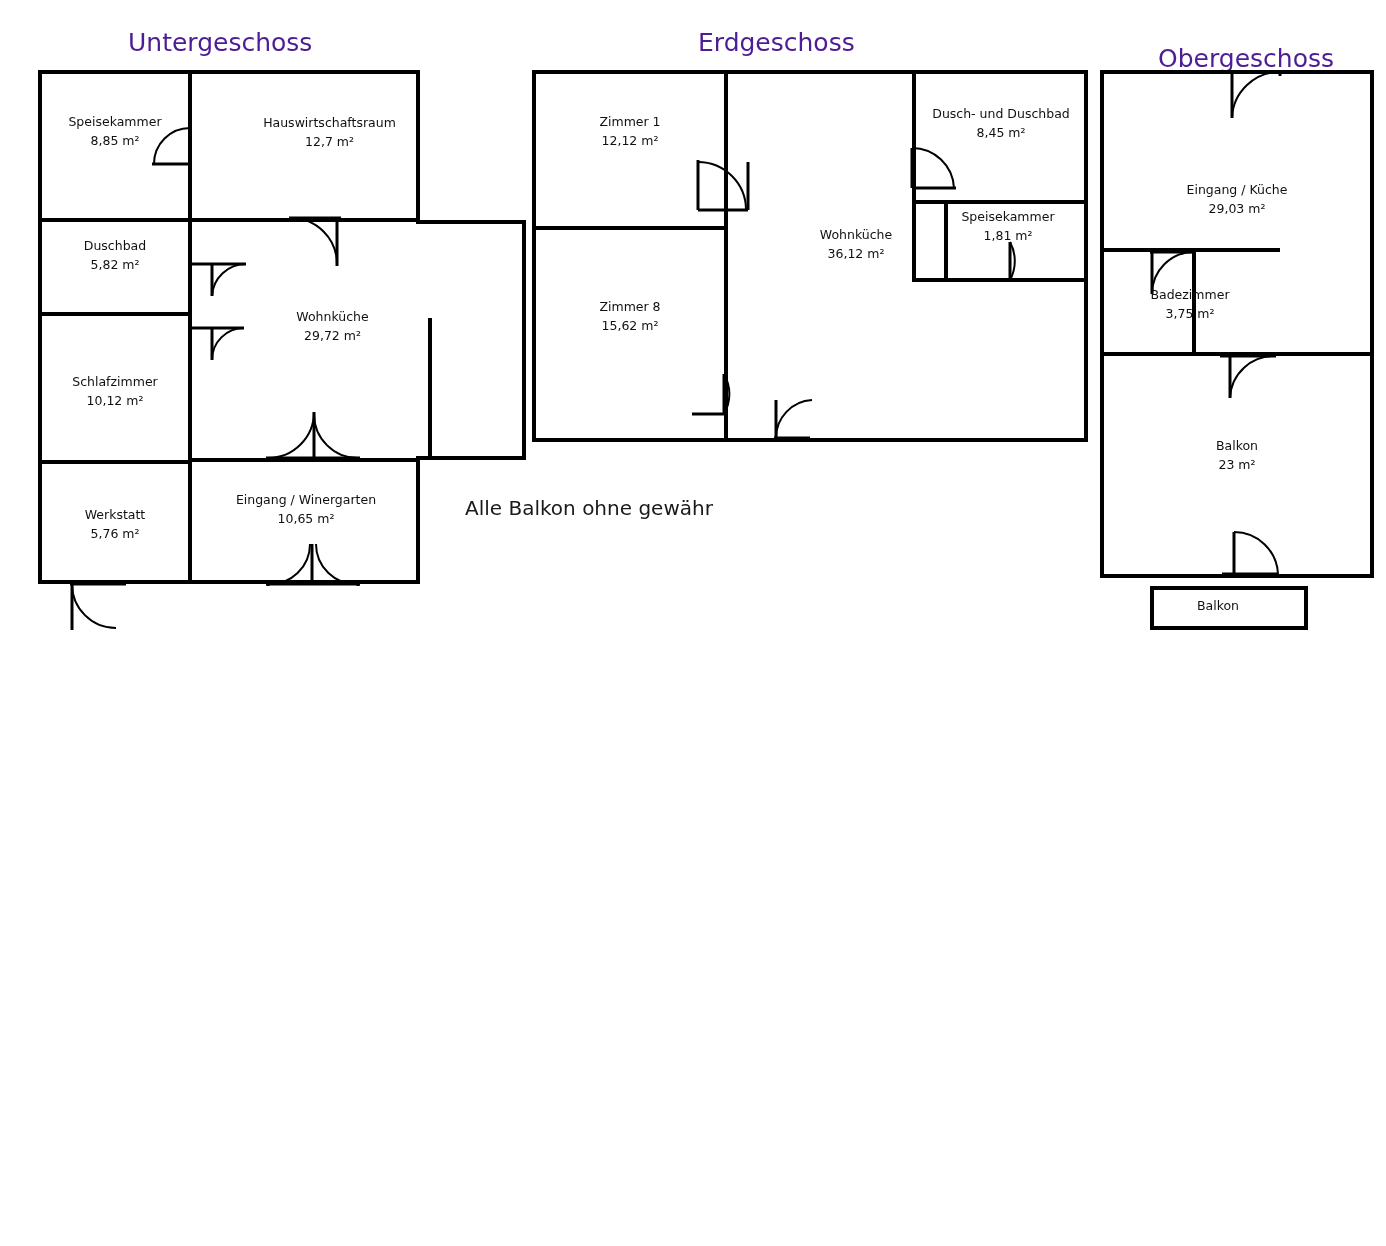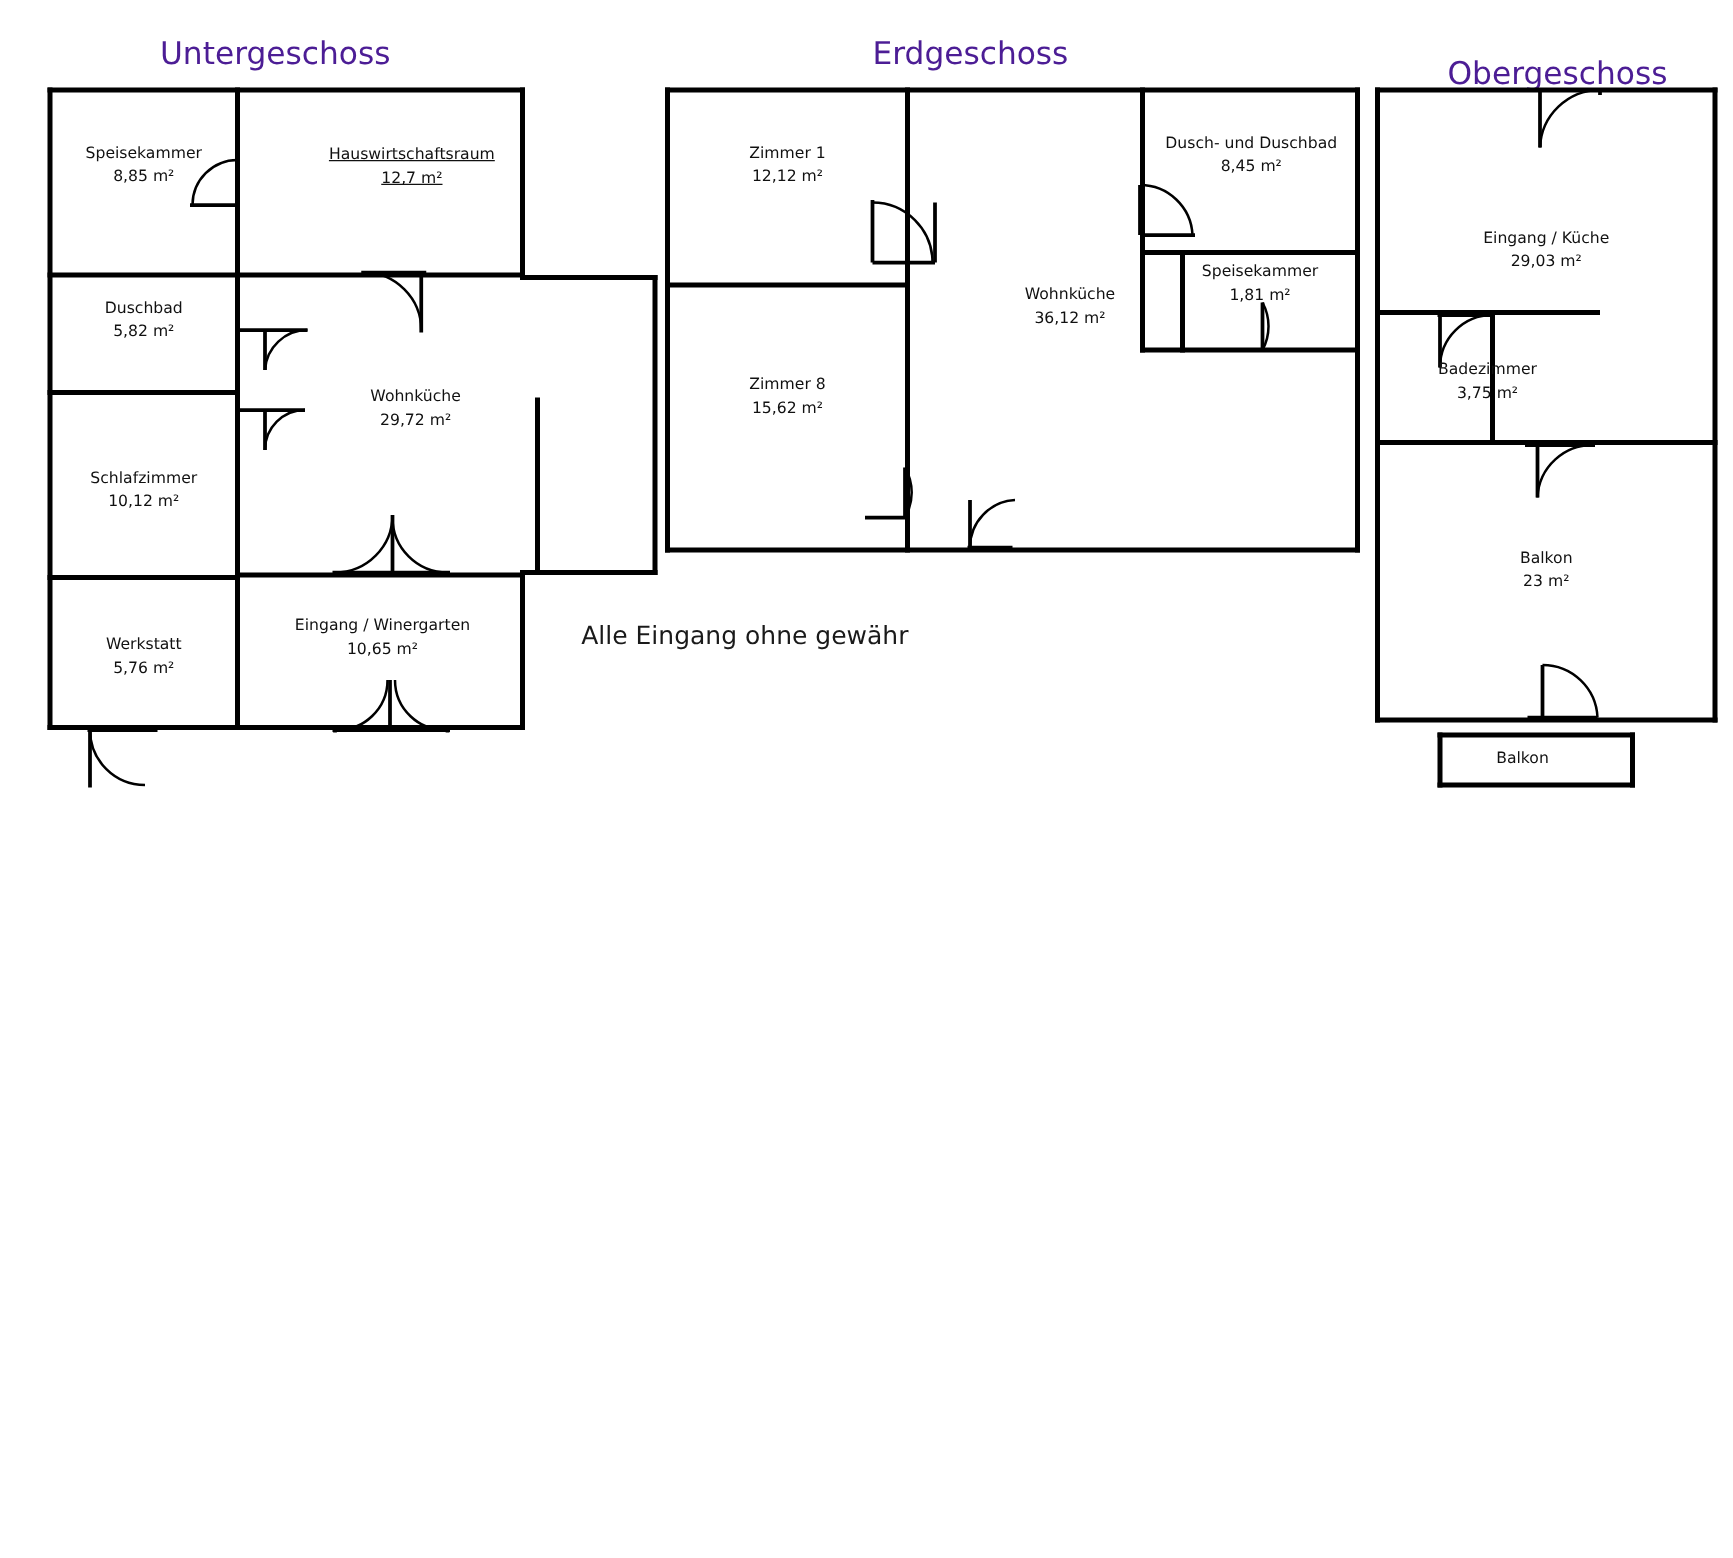--- a/index.html
+++ b/index.html
@@ -149,21 +149,21 @@
       <line x1="0" y1="2" x2="56" y2="2"></line>
       <path d="M 2 2 A 44 44 0 0 0 46 46"></path>
       <line x1="2" y1="2" x2="2" y2="48"></line>
     </svg>
   </div>
 
   <div class="room-label" style="left:42px; top:112px; width:146px;">
     <span class="name">Speisekammer</span>
     <span class="area">8,85 m²</span>
   </div>
-  <div class="room-label" style="left:192px; top:113px; width:275px;text-decoration:underline;">
+  <div class="room-label" style="left:192px; top:113px; width:275px;">
     <span class="name">Hauswirtschaftsraum</span>
     <span class="area">12,7 m²</span>
   </div>
   <div class="room-label" style="left:42px; top:236px; width:146px;">
     <span class="name">Duschbad</span>
     <span class="area">5,82 m²</span>
   </div>
   <div class="room-label" style="left:245px; top:307px; width:175px;">
     <span class="name">Wohnküche</span>
     <span class="area">29,72 m²</span>
@@ -315,13 +315,13 @@
   </div>
   <div class="room-label" style="left:1104px; top:436px; width:266px;">
     <span class="name">Balkon</span>
     <span class="area">23 m²</span>
   </div>
   <div class="room-label" style="left:1150px; top:596px; width:136px;">
     <span class="name">Balkon</span>
   </div>
 </div>
 
-<div class="disclaimer" style="left:465px; top:496px;">Alle Eingang ohne gewähr</div>
+<div class="disclaimer" style="left:465px; top:496px;">Alle Balkon ohne gewähr</div>
 
 </body></html>

